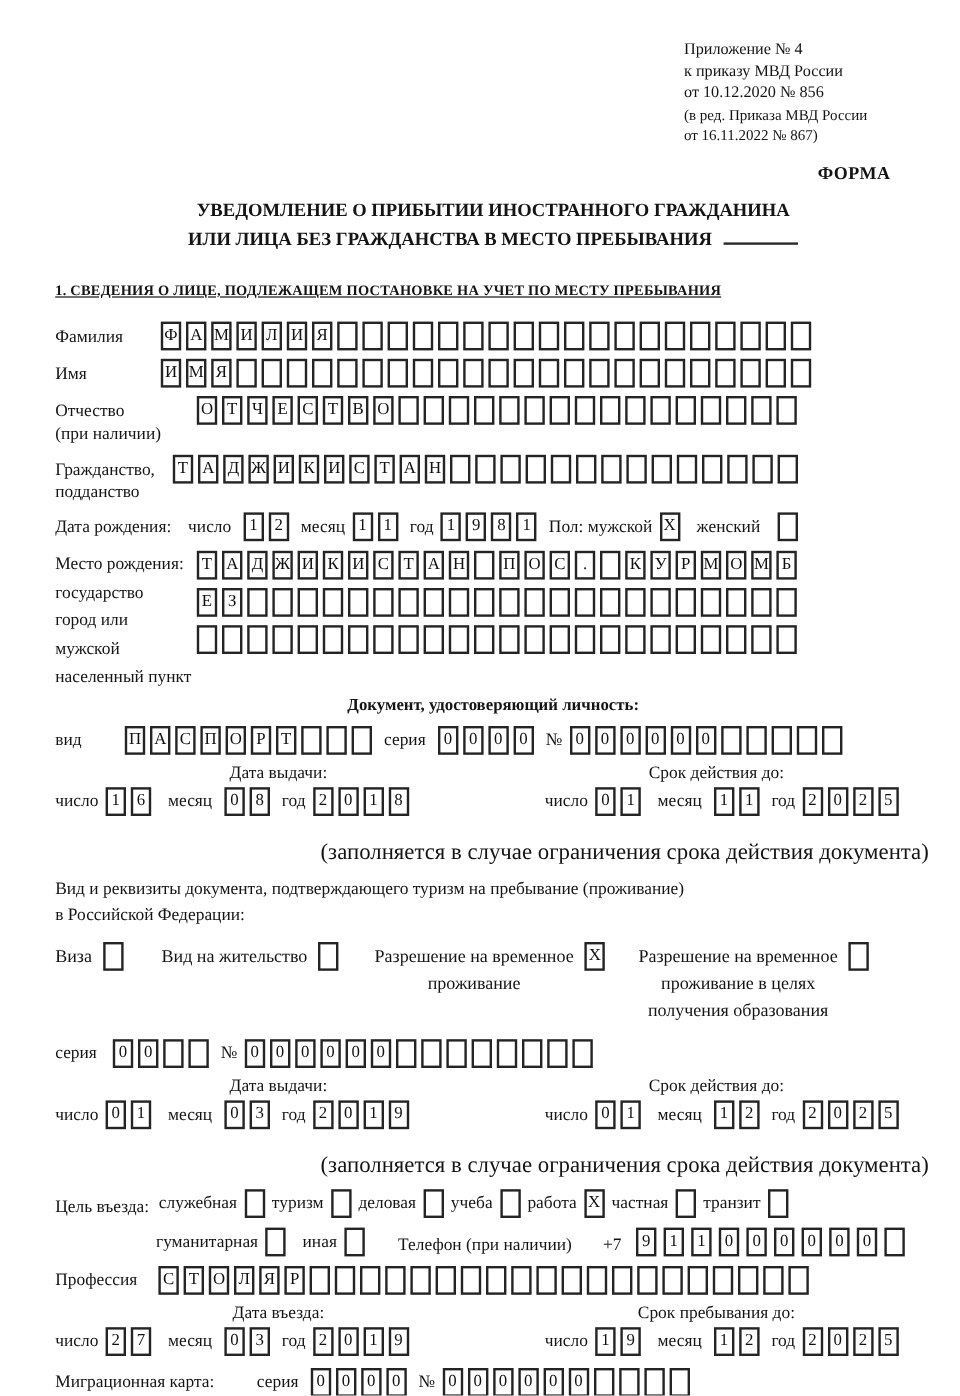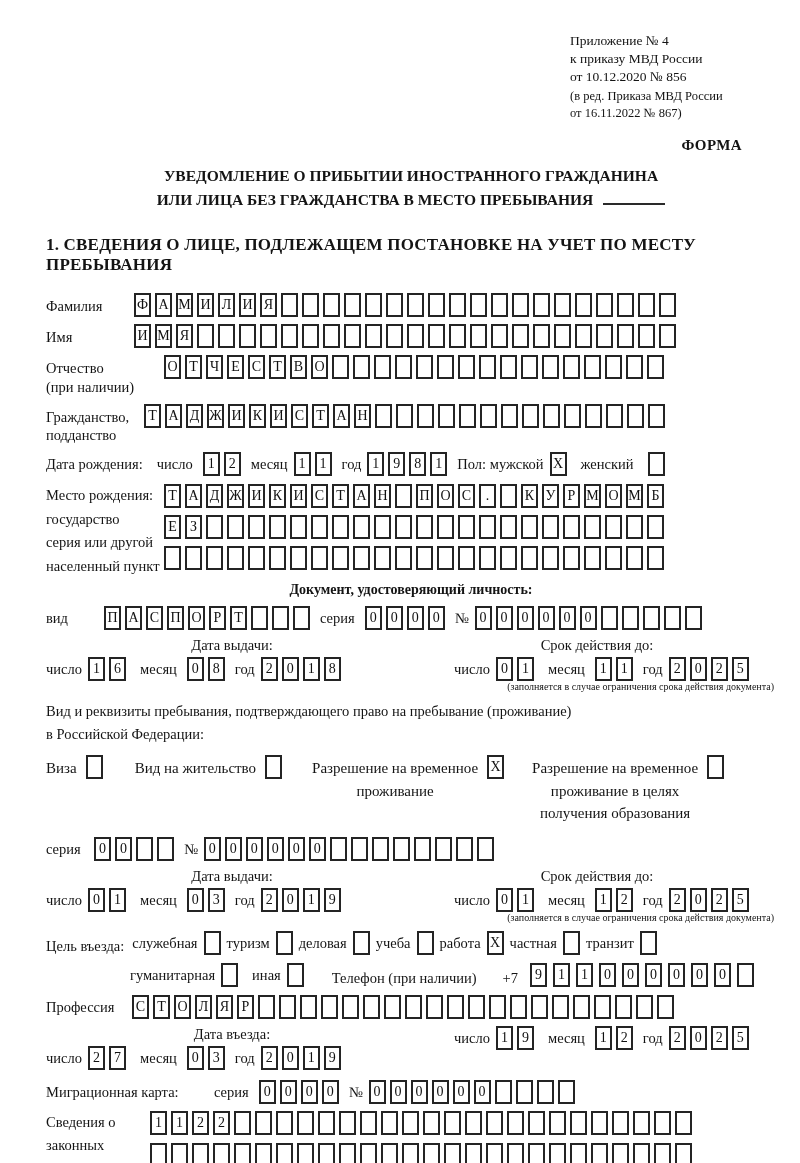--- a/index.html
+++ b/index.html
@@ -11,21 +11,21 @@
   .page { width:800px; height:1163px; padding:32px 24px 0 46px; }
 
   
   .appendix { margin-left:524px; font-size:13.5px; line-height:1.32; }
   .appendix .ed { font-size:12.5px; margin-top:3px; }
   .forma { text-align:right; padding-right:34px; font-weight:bold; font-size:15px; margin-top:16px; letter-spacing:.4px; }
 
   .title { text-align:center; font-weight:bold; font-size:15.5px; line-height:1.5; margin-top:10px; }
   .blank-line { display:inline-block; width:62px; border-bottom:2.5px solid #2a2a2a; height:13px; margin-left:10px; }
 
-  .sec-heading { font-weight:bold; font-size:17px; letter-spacing:.2px; margin-top:24px; margin-bottom:18px; }
+  .sec-heading { font-weight:bold; font-size:12px; letter-spacing:.2px; margin-top:24px; margin-bottom:18px;text-decoration:underline; }
 
   
   .boxes { white-space:nowrap; font-size:0; }
   .cbox {
     display:inline-block; width:17px; height:24px; border:2px solid #242424;
     margin-right:4px; text-align:center; font-size:14px; line-height:20px;
     vertical-align:top; font-family:"Liberation Serif", serif; color:#111;
   }
 
   .frow { display:flex; align-items:flex-start; margin-bottom:7px; }
@@ -48,21 +48,21 @@
 
   .center-bold { text-align:center; font-weight:bold; font-size:14px; margin:2px 0 8px 0; }
 
   
   .date2 { display:flex; margin-top:4px; }
   .dcol-l { width:372px; flex:none; }
   .dcol-r { flex:1; }
   .dhead { text-align:center; font-size:14.5px; margin-bottom:3px; }
   .dline { display:flex; align-items:flex-start; font-size:14.5px; }
   .dline .t { padding-top:4px; }
-  .note { font-size:10px; text-align:right; margin-top:0; margin-bottom:8px; padding-right:2px; }
+  .note { font-size:19px; text-align:right; margin-top:20px; margin-bottom:8px; padding-right:2px; }
 
   .para { font-size:14.5px; line-height:1.55; margin-top:4px; }
 
   
   .permits { display:flex; align-items:flex-start; margin:8px 0 12px 0; }
   .pitem { display:flex; align-items:flex-start; }
   .plabel { font-size:15px; line-height:1.5; padding-top:4px; }
   .plabel.ctr { text-align:center; }
   .pbox { margin-left:9px; margin-top:2px; }
 
@@ -140,21 +140,21 @@
     <span class="lbl gap6">Пол: мужской</span>
     <span class="cbox gap6">X</span>
     <span class="lbl gap10">женский</span>
     <span class="cbox gap14"></span>
   </div>
 
   <div class="bp">
     <div class="bp-labels">
       <div>Место рождения:</div>
       <div>государство</div>
-      <div>серия или другой</div>
+      <div>город или мужской</div>
       <div>населенный пункт</div>
     </div>
     <div class="bp-rows">
       <div class="boxes"><span class="cbox">Т</span><span class="cbox">А</span><span class="cbox">Д</span><span class="cbox">Ж</span><span class="cbox">И</span><span class="cbox">К</span><span class="cbox">И</span><span class="cbox">С</span><span class="cbox">Т</span><span class="cbox">А</span><span class="cbox">Н</span><span class="cbox"></span><span class="cbox">П</span><span class="cbox">О</span><span class="cbox">С</span><span class="cbox">.</span><span class="cbox"></span><span class="cbox">К</span><span class="cbox">У</span><span class="cbox">Р</span><span class="cbox">М</span><span class="cbox">О</span><span class="cbox">М</span><span class="cbox">Б</span></div>
       <div class="boxes"><span class="cbox">Е</span><span class="cbox">З</span><span class="cbox"></span><span class="cbox"></span><span class="cbox"></span><span class="cbox"></span><span class="cbox"></span><span class="cbox"></span><span class="cbox"></span><span class="cbox"></span><span class="cbox"></span><span class="cbox"></span><span class="cbox"></span><span class="cbox"></span><span class="cbox"></span><span class="cbox"></span><span class="cbox"></span><span class="cbox"></span><span class="cbox"></span><span class="cbox"></span><span class="cbox"></span><span class="cbox"></span><span class="cbox"></span><span class="cbox"></span></div>
       <div class="boxes"><span class="cbox"></span><span class="cbox"></span><span class="cbox"></span><span class="cbox"></span><span class="cbox"></span><span class="cbox"></span><span class="cbox"></span><span class="cbox"></span><span class="cbox"></span><span class="cbox"></span><span class="cbox"></span><span class="cbox"></span><span class="cbox"></span><span class="cbox"></span><span class="cbox"></span><span class="cbox"></span><span class="cbox"></span><span class="cbox"></span><span class="cbox"></span><span class="cbox"></span><span class="cbox"></span><span class="cbox"></span><span class="cbox"></span><span class="cbox"></span></div>
     </div>
   </div>
 
   <div class="center-bold">Документ, удостоверяющий личность:</div>
@@ -188,21 +188,21 @@
         <span class="t gap10">месяц</span>
         <span class="boxes gap10"><span class="cbox">1</span><span class="cbox">1</span></span>
         <span class="t gap6">год</span>
         <span class="boxes gap6"><span class="cbox">2</span><span class="cbox">0</span><span class="cbox">2</span><span class="cbox">5</span></span>
       </div>
     </div>
   </div>
   <div class="note">(заполняется в случае ограничения срока действия документа)</div>
 
   <div class="para">
-    <div>Вид и реквизиты пребывания, подтверждающего право на пребывание (проживание)</div>
+    <div>Вид и реквизиты документа, подтверждающего туризм на пребывание (проживание)</div>
     <div>в Российской Федерации:</div>
   </div>
 
   <div class="permits">
     <div class="pitem">
       <span class="plabel">Виза</span>
       <span class="cbox pbox"></span>
     </div>
     <div class="pitem" style="margin-left:28px">
       <span class="plabel">Вид на жительство</span>
@@ -315,20 +315,21 @@
       <div class="dline">
         <span class="t">число</span>
         <span class="boxes gap6"><span class="cbox">2</span><span class="cbox">7</span></span>
         <span class="t gap10">месяц</span>
         <span class="boxes gap10"><span class="cbox">0</span><span class="cbox">3</span></span>
         <span class="t gap6">год</span>
         <span class="boxes gap6"><span class="cbox">2</span><span class="cbox">0</span><span class="cbox">1</span><span class="cbox">9</span></span>
       </div>
     </div>
     <div class="dcol-r">
+      <div class="dhead">Срок пребывания до:</div>
       <div class="dline" style="padding-left:36px">
         <span class="t">число</span>
         <span class="boxes gap6"><span class="cbox">1</span><span class="cbox">9</span></span>
         <span class="t gap10">месяц</span>
         <span class="boxes gap10"><span class="cbox">1</span><span class="cbox">2</span></span>
         <span class="t gap6">год</span>
         <span class="boxes gap6"><span class="cbox">2</span><span class="cbox">0</span><span class="cbox">2</span><span class="cbox">5</span></span>
       </div>
     </div>
   </div>

